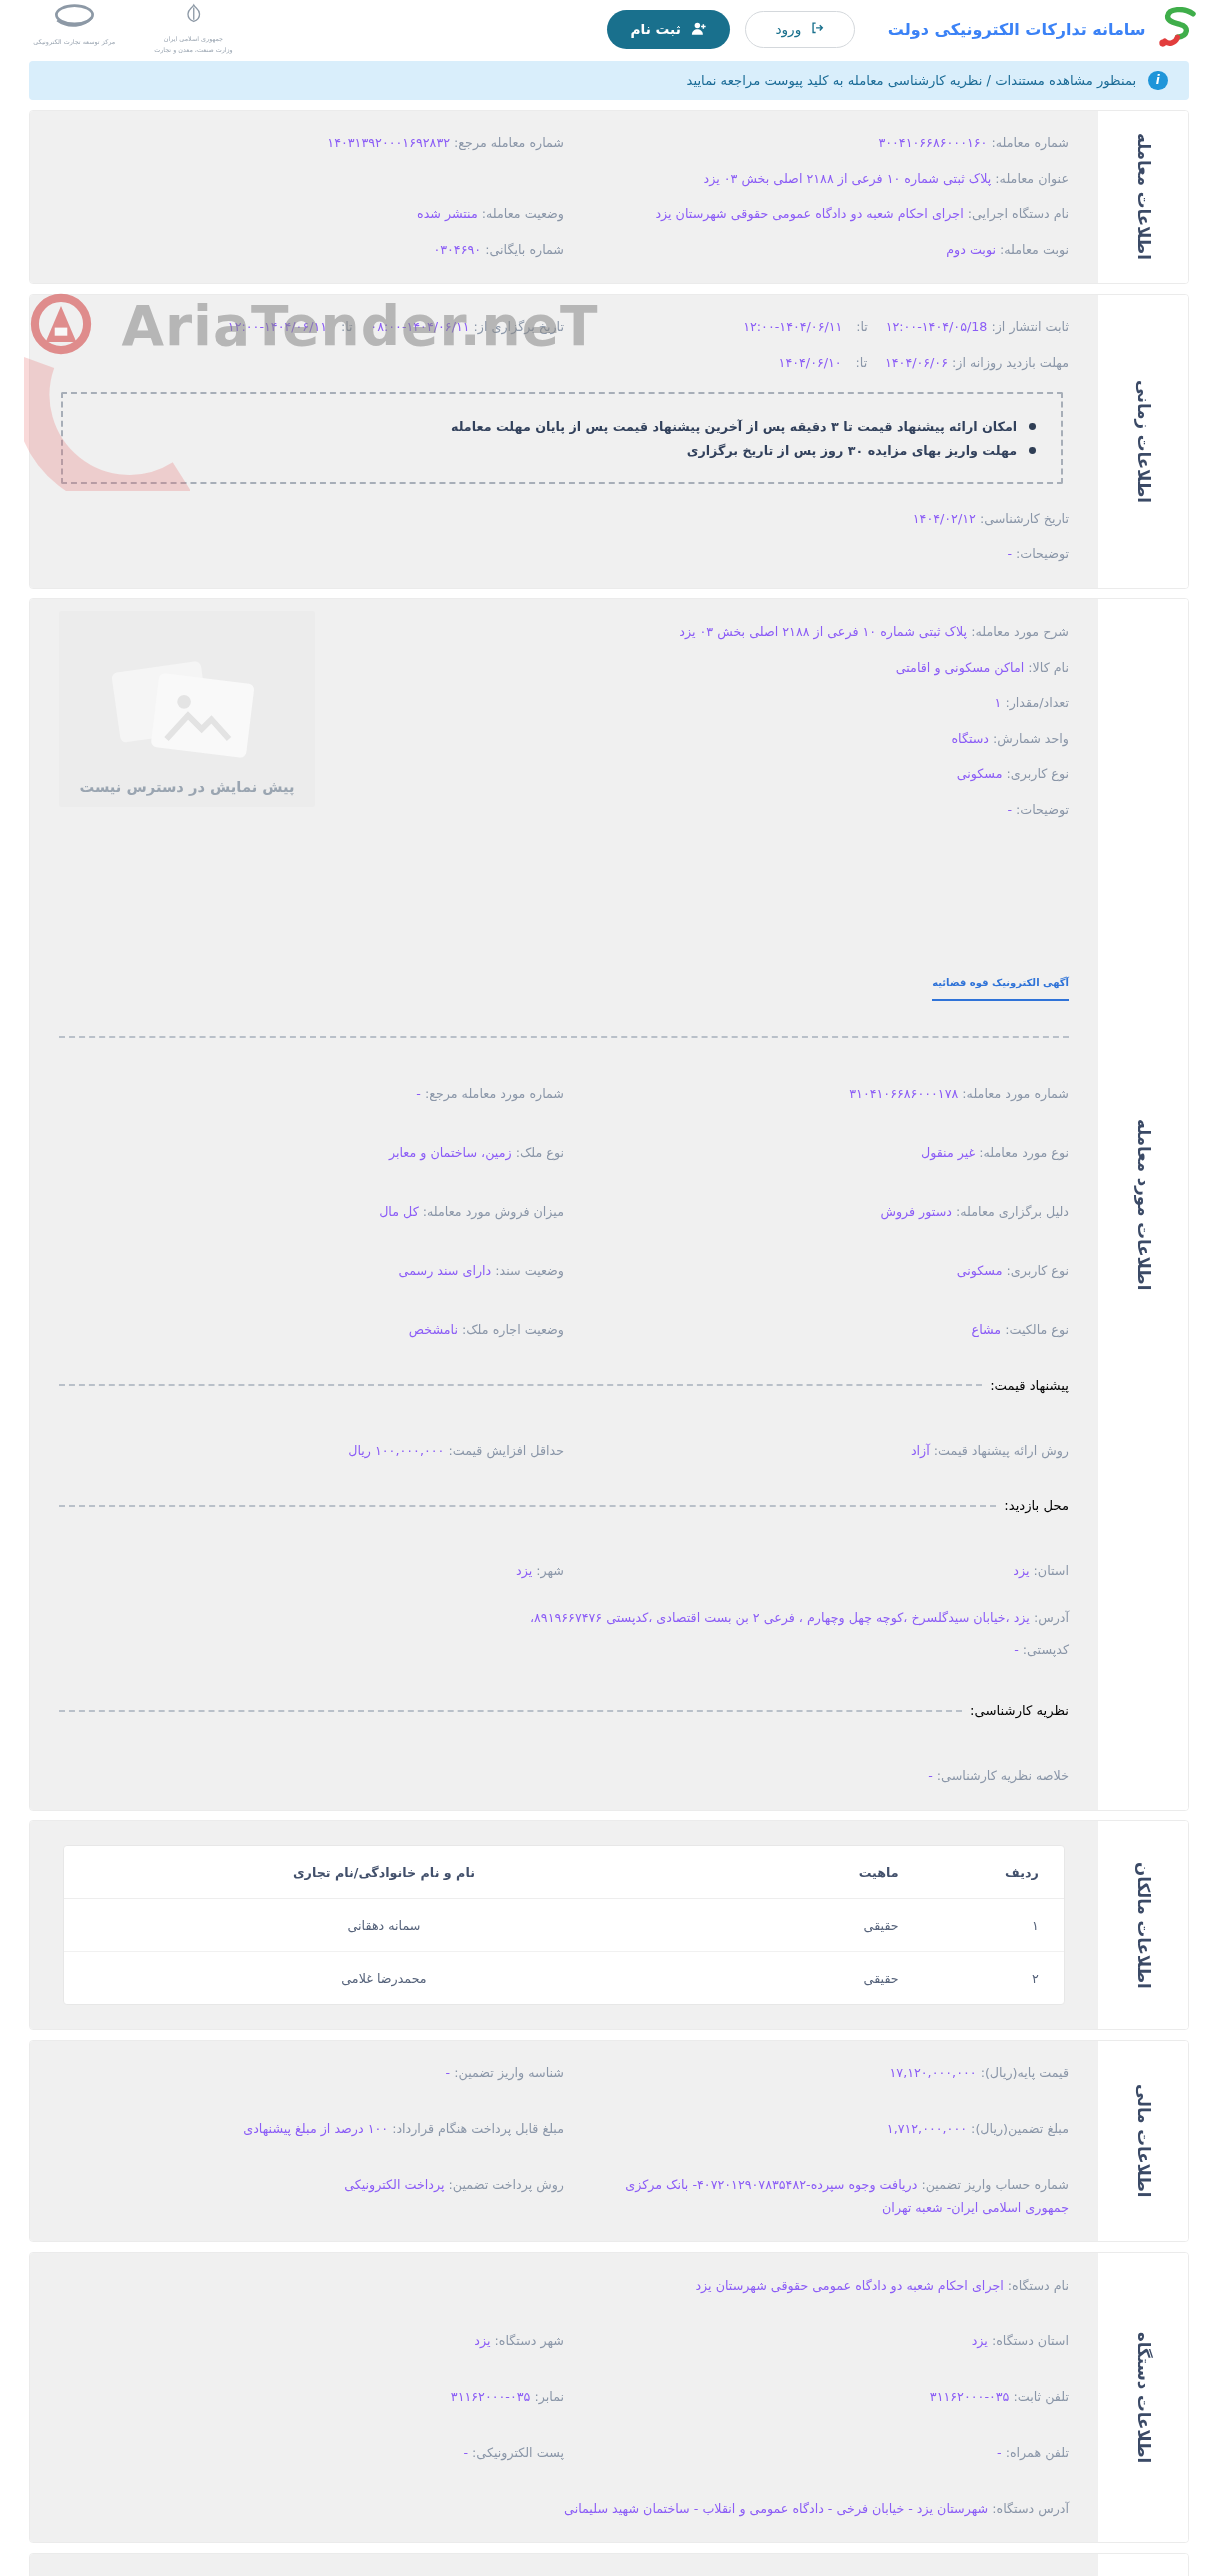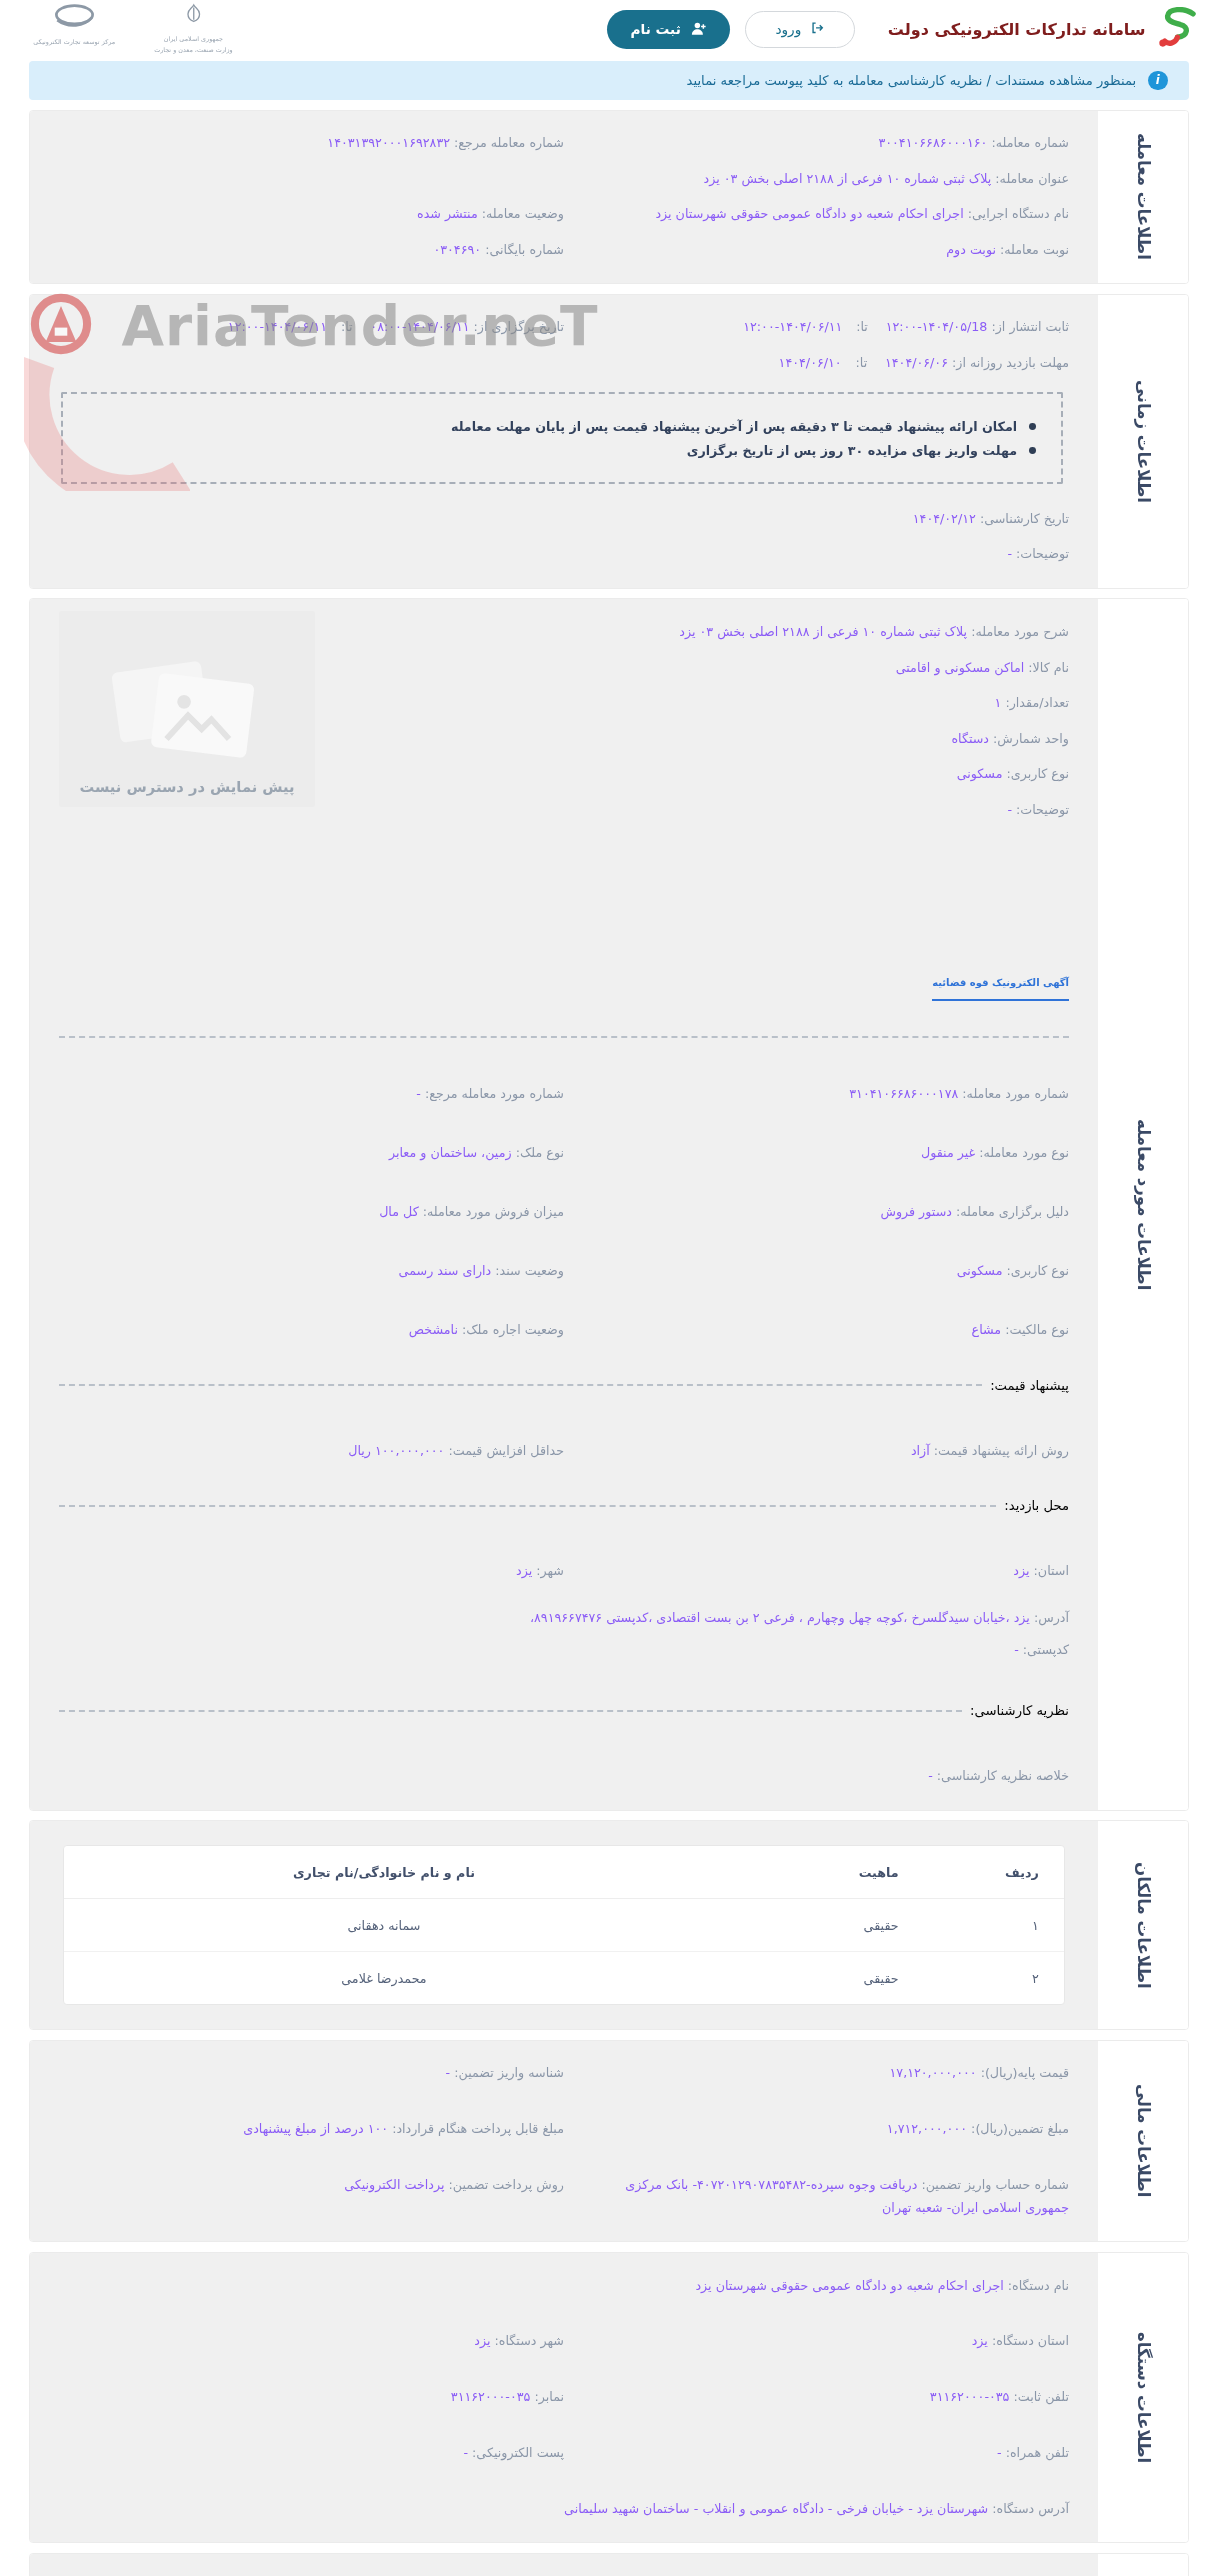--- a/index.html
+++ b/index.html
@@ -7,21 +7,21 @@
     width: 1218px; min-height: 2576px; background: #fff;
     font-family: "DejaVu Sans", "Liberation Sans", sans-serif;
     direction: rtl; position: relative; overflow-x: hidden;
   }
   .page { position: relative; width: 1218px; min-height: 2576px; }
 
   
   .topbar { height: 55px; display: flex; align-items: center; justify-content: space-between; padding: 3.9px 19.6px 0; background: #fff; }
   .topbar-right { display: flex; align-items: center; }
   .brand { display: flex; align-items: center; gap: 7.8px; }
-  .brand-title { font-size: 16px; color: #7f1d1d; font-weight: 600; }
+  .brand-title { font-size: 16px; color: #3b82f6; font-weight: 600; }
   .auth { display: flex; align-items: center; gap: 15.7px; margin-right: 33px; }
   .btn-login { display: flex; align-items: center; gap: 8.8px; background: #fff; border: 1px solid #d4d8dc; border-radius: 978px; padding: 8.8px 29px; color: #19708d; font-size: 13.7px; cursor: pointer; font-family: inherit; }
   .btn-register { display: flex; align-items: center; gap: 8.8px; background: #19708d; border: none; border-radius: 978px; padding: 10.8px 23.5px; color: #fff; font-size: 13.7px; font-weight: bold; cursor: pointer; font-family: inherit; }
   .gov-logos { display: flex; align-items: flex-start; gap: 39px; padding-left: 13.7px; }
   .gov-logo { display: flex; flex-direction: column; align-items: center; gap: 2px; }
   .gov-caption { font-size: 6.4px; color: #9aa5b1; text-align: center; line-height: 1.5; }
 
   
   .notice { margin: 5.9px 29px 9.8px; height: 39px; background: #d9eefb; border-radius: 3.9px; display: flex; align-items: center; gap: 11.7px; padding: 0 21.5px; }
   .info-icon { width: 19.6px; height: 19.6px; border-radius: 50%; background: #1f95d9; color: #fff; font-size: 11.7px; font-weight: bold; display: flex; align-items: center; justify-content: center; font-style: italic; flex: 0 0 auto; }

